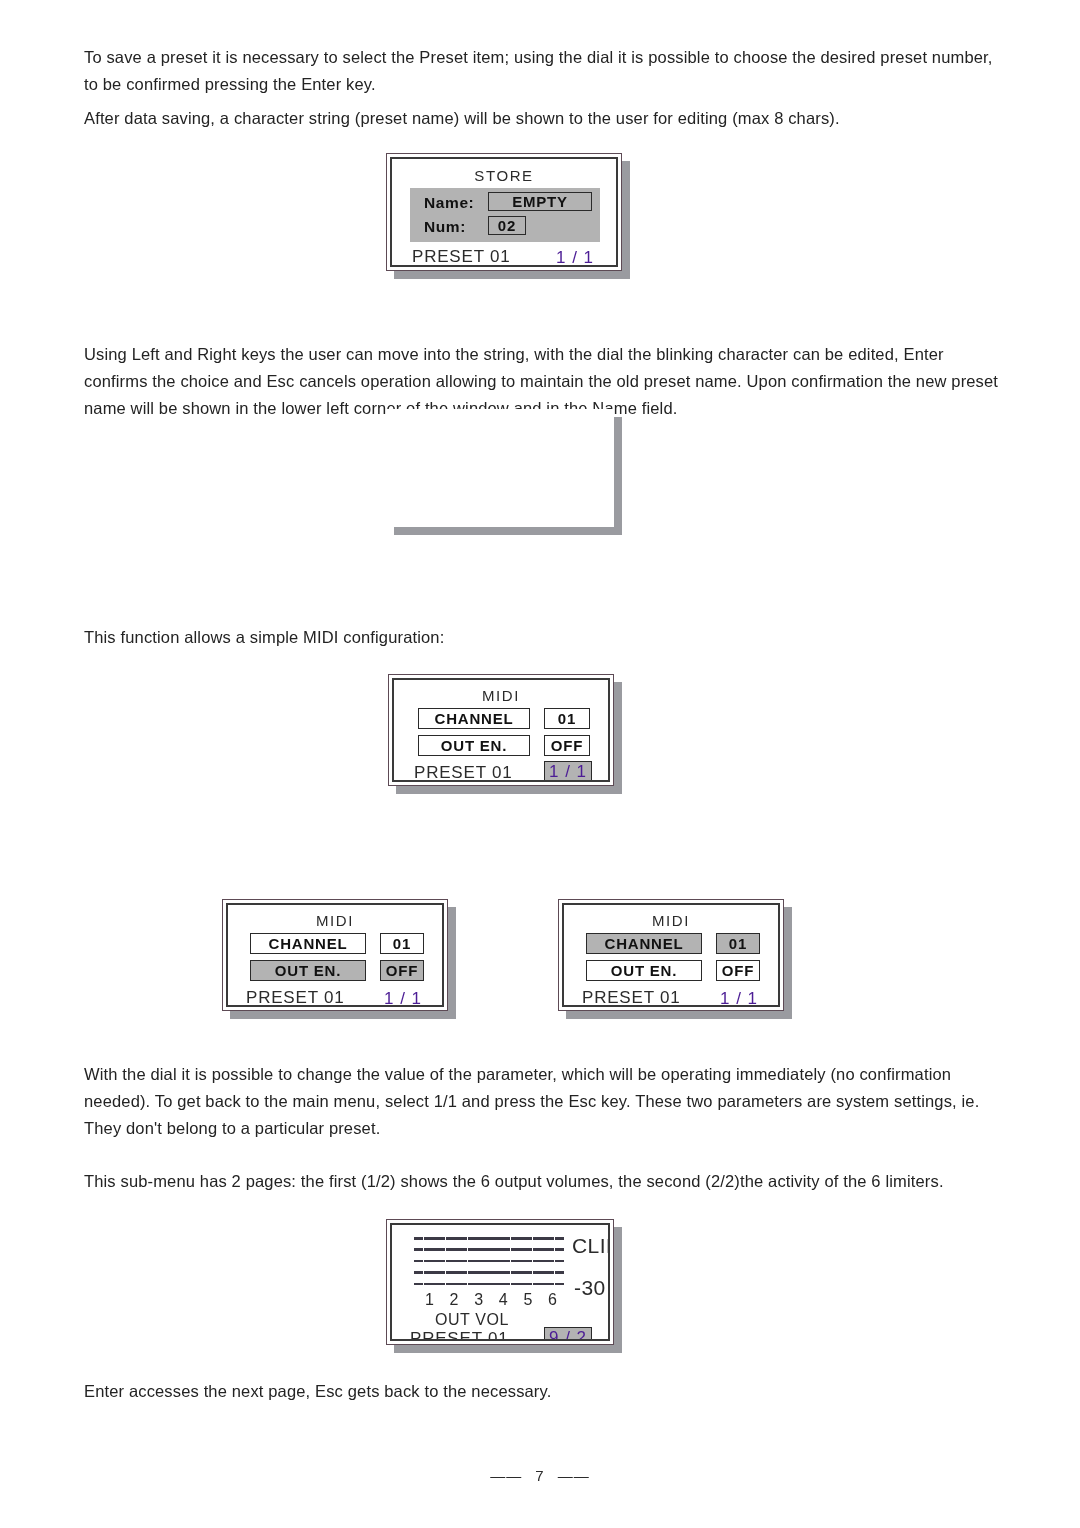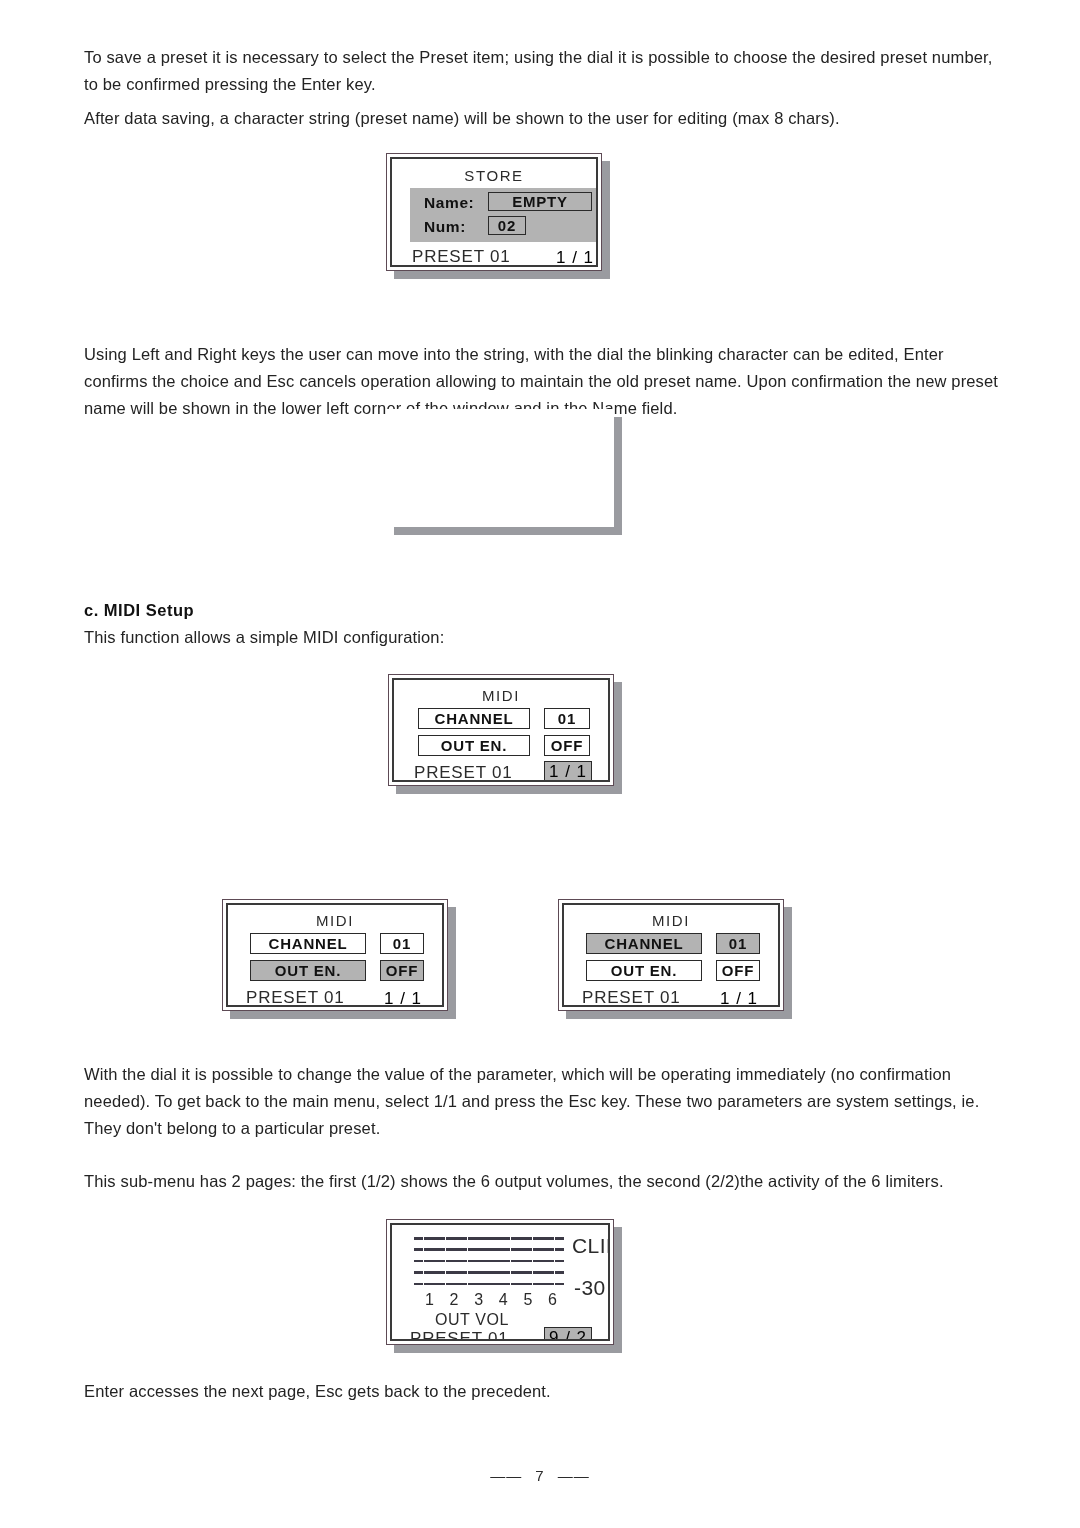--- a/index.html
+++ b/index.html
@@ -112,21 +112,21 @@
     position: absolute;
     font-size: 17px;
     letter-spacing: 0.8px;
     color: #2b2b2b;
     white-space: nowrap;
   }
   .pagechip {
     position: absolute;
     font-size: 17px;
     letter-spacing: 1px;
-    color: #000000;
+    color: #4c1d95;
     white-space: nowrap;
     display: flex;
     align-items: center;
     justify-content: center;
     text-align: right;
   }
   .pagechip.hl {
     background: #b3b3b3;
     border: 1.4px solid #2a2a2a;
     font-weight: normal;
@@ -189,21 +189,21 @@
 </style>
 </head>
 <body>
 
 <div class="page">
 
   <div class="para" style="top:44px;">To save a preset it is necessary to select the Preset item; using the dial it is possible to choose the desired preset number, to be confirmed pressing the Enter key.</div>
 
   <div class="para" style="top:105px;">After data saving, a character string (preset name) will be shown to the user for editing (max 8 chars).</div>
 
-  <div class="lcd" style="left:386px; top:153px; width:216px; height:118px;">
+  <div class="lcd" style="left:386px; top:153px; width:236px; height:118px;">
     <div class="shadow"></div>
     <div class="outer"></div>
     <div class="inner">
       <div class="scr">
         <div class="scr-title" style="top:8px;">STORE</div>
 
         <div class="panel-gray" style="left:18px; top:29px; width:190px; height:54px;"></div>
 
         <div class="label" style="left:32px; top:35px;">Name:</div>
         <div class="field" style="left:96px; top:33px; width:104px; height:19px; background:#b3b3b3;">EMPTY</div>
@@ -221,21 +221,20 @@
 
   <div class="lcd plain" style="left:386px; top:409px; width:228px; height:118px;">
     <div class="shadow"></div>
     <div class="outer"></div>
     <div class="inner">
       <div class="scr"></div>
     </div>
   </div>
 
 
-  <div class="heading" style="top:598px;">c. MIDI Setup</div>
 
   <div class="para" style="top:624px;">This function allows a simple MIDI configuration:</div>
 
   <div class="lcd" style="left:388px; top:674px; width:226px; height:112px;">
     <div class="shadow"></div>
     <div class="outer"></div>
     <div class="inner">
       <div class="scr">
         <div class="scr-title" style="top:7px;">MIDI</div>
 
@@ -373,21 +372,21 @@
         </div>
 
         <div class="vu-caption" style="top:86px; left:-28px;">OUT VOL</div>
 
         <div class="footline" style="left:18px; top:104px;">PRESET 01</div>
         <div class="pagechip hl" style="left:152px; top:102px; width:48px; height:22px;">9 / 2</div>
       </div>
     </div>
   </div>
 
-  <div class="para" style="top:1378px;">Enter accesses the next page, Esc gets back to the precedent.</div>
+  <div class="para" style="top:1378px;">Enter accesses the next page, Esc gets back to the necessary.</div>
 
   <div class="footer" style="top:1467px;">
     <span>——</span>
     <span style="padding:0 8px;">7</span>
     <span>——</span>
   </div>
 
 </div>
 
 </body></html>

